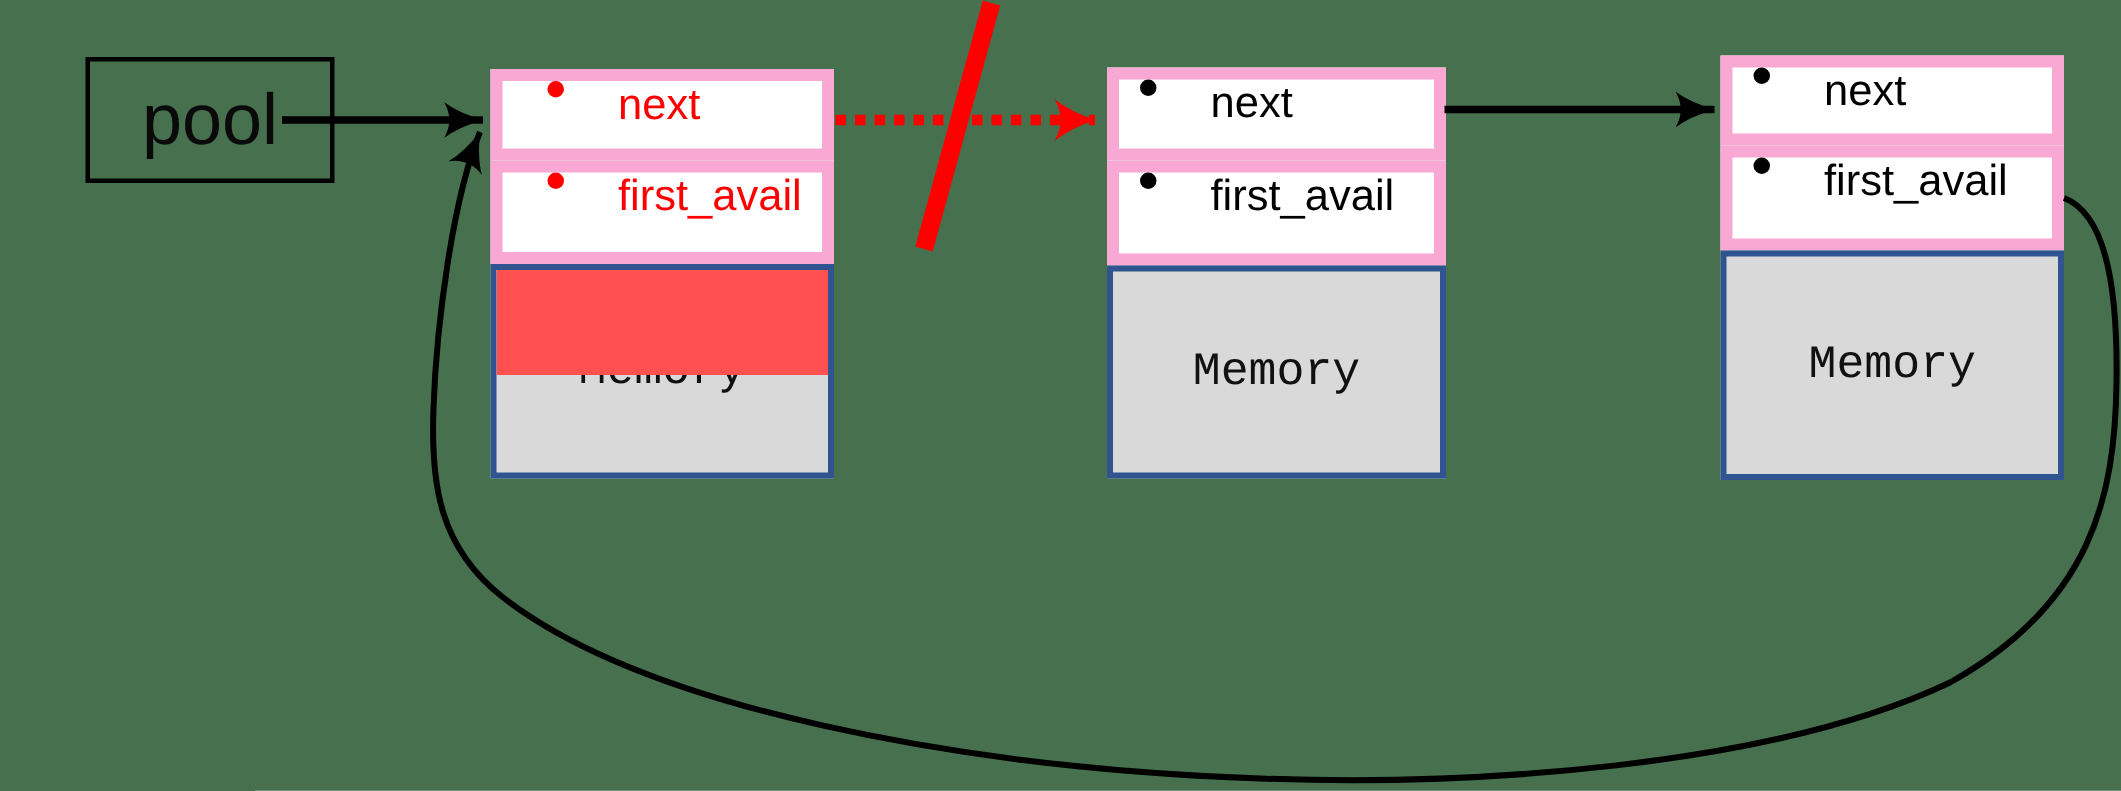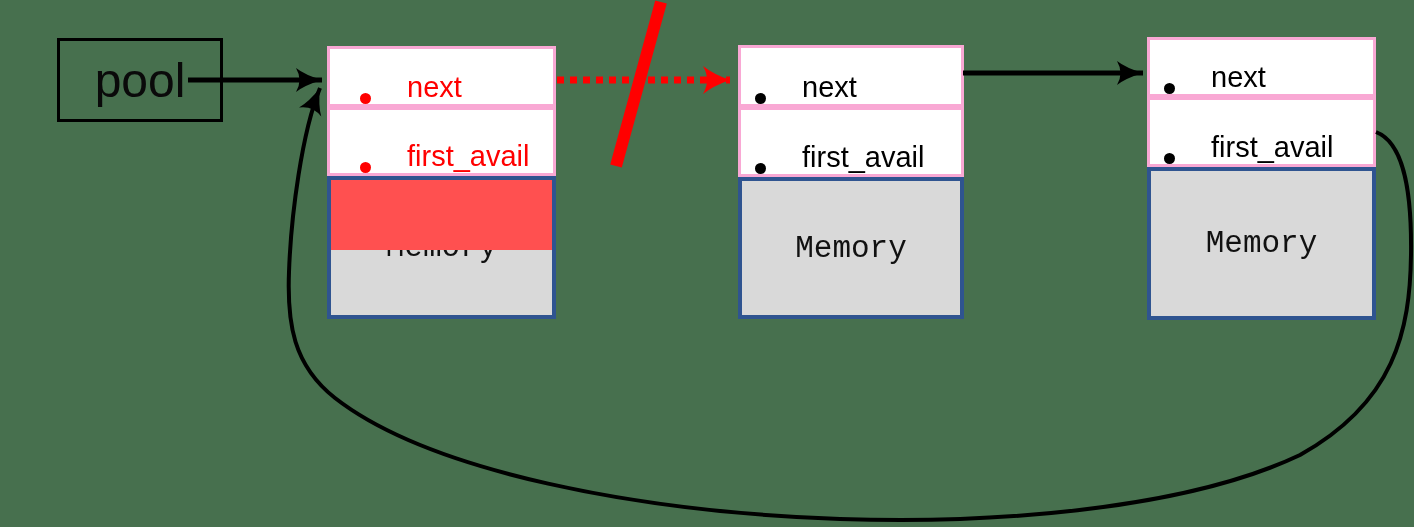--- a/index.html
+++ b/index.html
@@ -12,22 +12,22 @@
   .pool-box {
     position:absolute; left:21px; top:38px; width:166px; height:84px;
     border:3px solid #000; box-sizing:border-box;
     display:flex; align-items:center; justify-content:center;
     font-size:48px; color:#0a0a0a;margin-left:36px;
   }
   
   .node { position:absolute; }
   .cell {
     position:absolute; left:0; width:100%;
-    background:#fff; border:3px solid #f9a8d4; box-sizing:border-box;
-    display:flex; align-items:flex-end;
+    background:#fff; border:8px solid #f9a8d4; box-sizing:border-box;
+    display:flex; align-items:flex-start;
   }
   .bullet {
     width:11px; height:11px; border-radius:50%;
     background:#000; flex:none; margin-left:14px;
   }
   .field-label {
     font-size:29px; color:#000; margin-left:36px; white-space:nowrap;
   }
   .memory-cell {
     position:absolute; left:0; width:100%;

